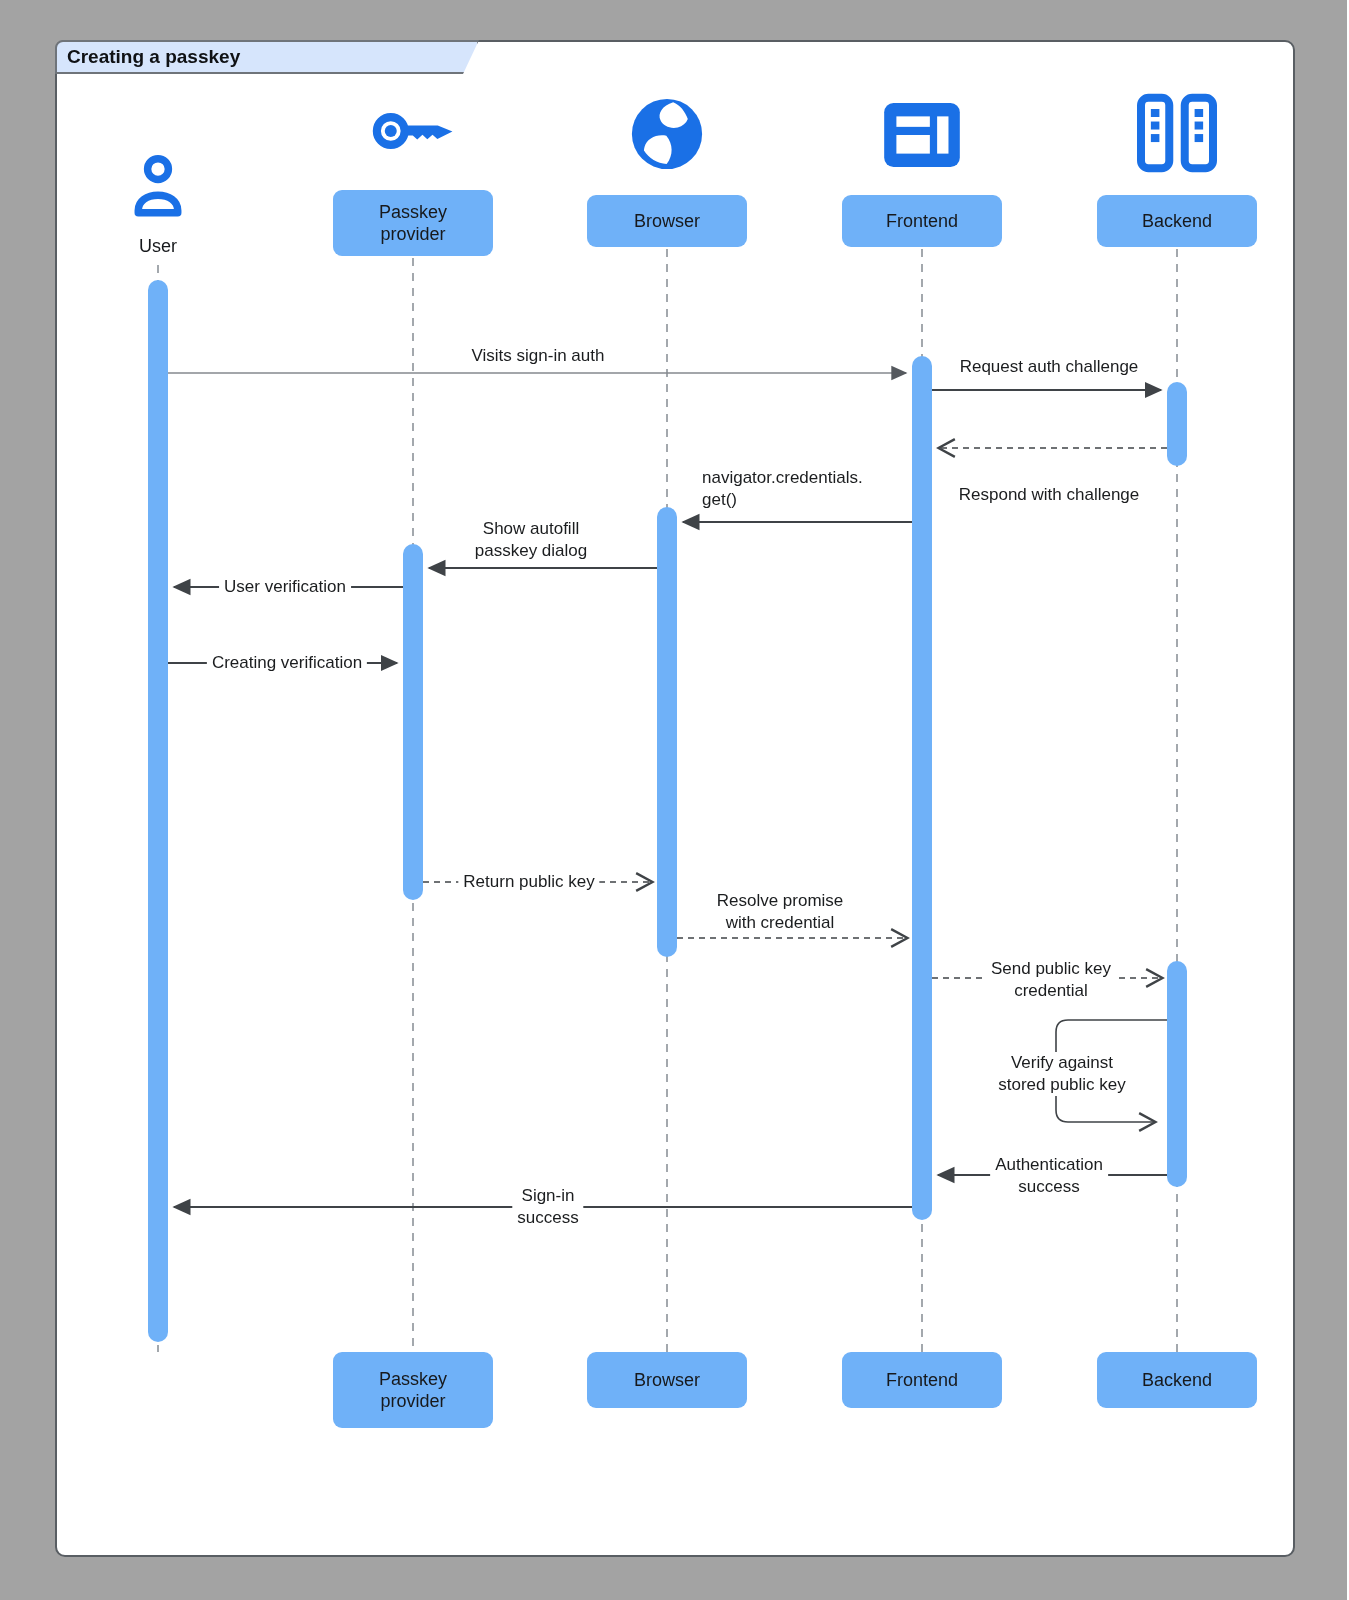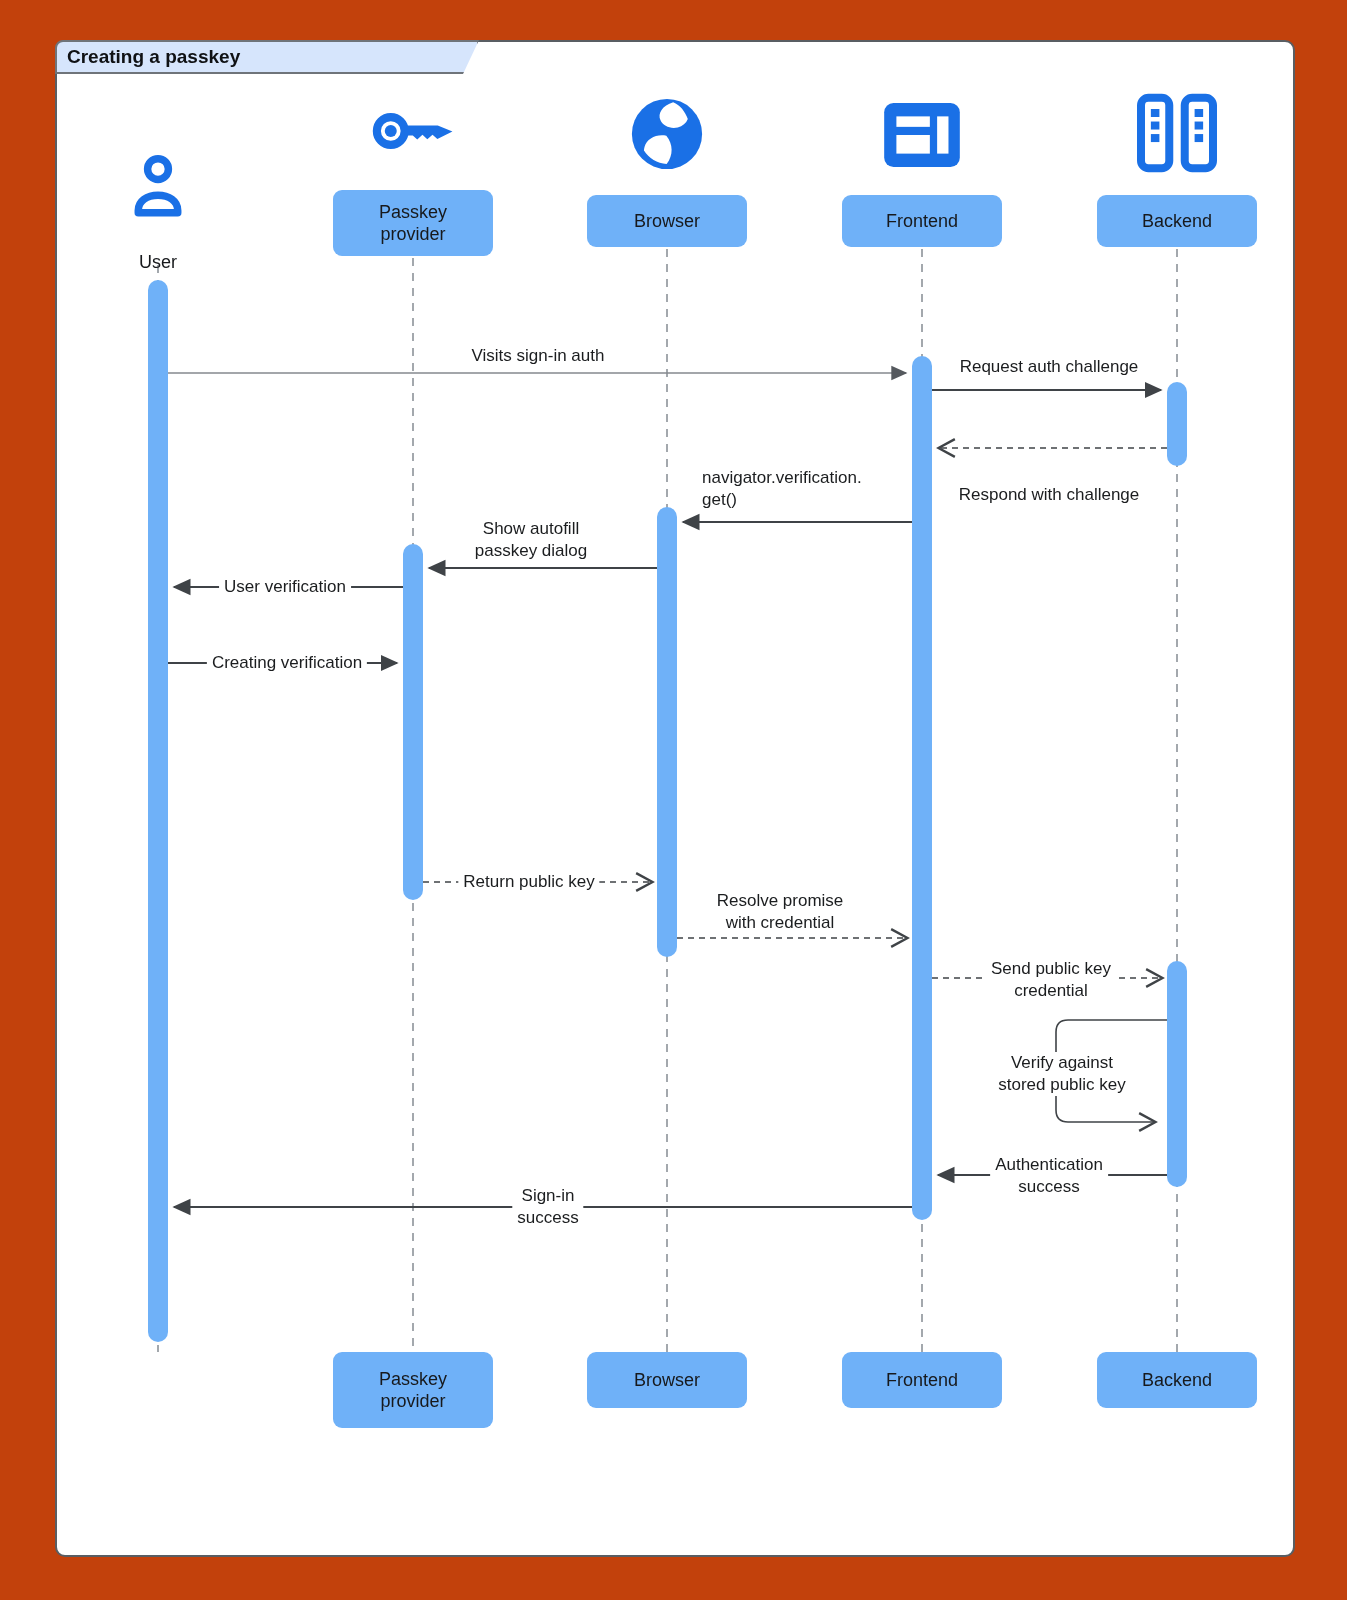--- a/index.html
+++ b/index.html
@@ -1,19 +1,19 @@
 <!DOCTYPE html>
 <html><head>
 <meta charset="utf-8">
 <style>
   html,body{margin:0;padding:0;background:#ffffff;}
   .canvas{
     position:relative;
     width:1347px;height:1600px;
-    background:#c2410c;
+    background:#a3a3a3;
     font-family:"Liberation Sans","DejaVu Sans",sans-serif;
     color:#1b1d1f;
     overflow:hidden;
   }
   .abs{position:absolute;}
   .frame{
     left:55px;top:40px;width:1240px;height:1517px;
     border:2px solid #595e63;border-radius:10px;
     box-sizing:border-box;background:#ffffff;
   }
@@ -125,40 +125,40 @@
     <rect x="2" y="1.8" width="10.6" height="26.4" rx="2.8" fill="none" stroke="#1a70e6" stroke-width="3"></rect>
     <rect x="5.7" y="6" width="3.2" height="3" fill="#1a70e6"></rect>
     <rect x="5.7" y="10.7" width="3.2" height="3" fill="#1a70e6"></rect>
     <rect x="5.7" y="15.4" width="3.2" height="3" fill="#1a70e6"></rect>
     <rect x="18.4" y="1.8" width="10.6" height="26.4" rx="2.8" fill="none" stroke="#1a70e6" stroke-width="3"></rect>
     <rect x="22.1" y="6" width="3.2" height="3" fill="#1a70e6"></rect>
     <rect x="22.1" y="10.7" width="3.2" height="3" fill="#1a70e6"></rect>
     <rect x="22.1" y="15.4" width="3.2" height="3" fill="#1a70e6"></rect>
   </svg>
 
-  <div class="abs actor-label" style="left:118px;top:252px;width:80px;">
+  <div class="abs actor-label" style="left:118px;top:236px;width:80px;">
     <span>User</span>
   </div>
   <div class="abs actor-box" style="left:333px;top:190px;width:160px;height:66px;">
     <span class="wrap">Passkey provider</span>
   </div>
   <div class="abs actor-box" style="left:587px;top:195px;width:160px;height:52px;">
     <span>Browser</span>
   </div>
   <div class="abs actor-box" style="left:842px;top:195px;width:160px;height:52px;">
     <span>Frontend</span>
   </div>
   <div class="abs actor-box" style="left:1097px;top:195px;width:160px;height:52px;">
     <span>Backend</span>
   </div>
 
   <div class="msg" style="left:538px;top:356px;">Visits sign-in auth</div>
   <div class="msg" style="left:1049px;top:367px;">Request auth challenge</div>
   <div class="msg" style="left:1049px;top:472px;margin-top:23px;">Respond with challenge</div>
-  <div class="msg leftalign" style="left:702px;top:467px;">navigator.verification.
+  <div class="msg leftalign" style="left:702px;top:467px;">navigator.credentials.
 get()</div>
   <div class="msg" style="left:531px;top:540px;">Show autofill
 passkey dialog</div>
   <div class="msg bg" style="left:285px;top:587px;">User verification</div>
   <div class="msg bg" style="left:287px;top:663px;">Creating verification</div>
   <div class="msg bg" style="left:529px;top:882px;">Return public key</div>
   <div class="msg" style="left:780px;top:912px;">Resolve promise
 with credential</div>
   <div class="msg bg" style="left:1051px;top:980px;">Send public key
 credential</div>

